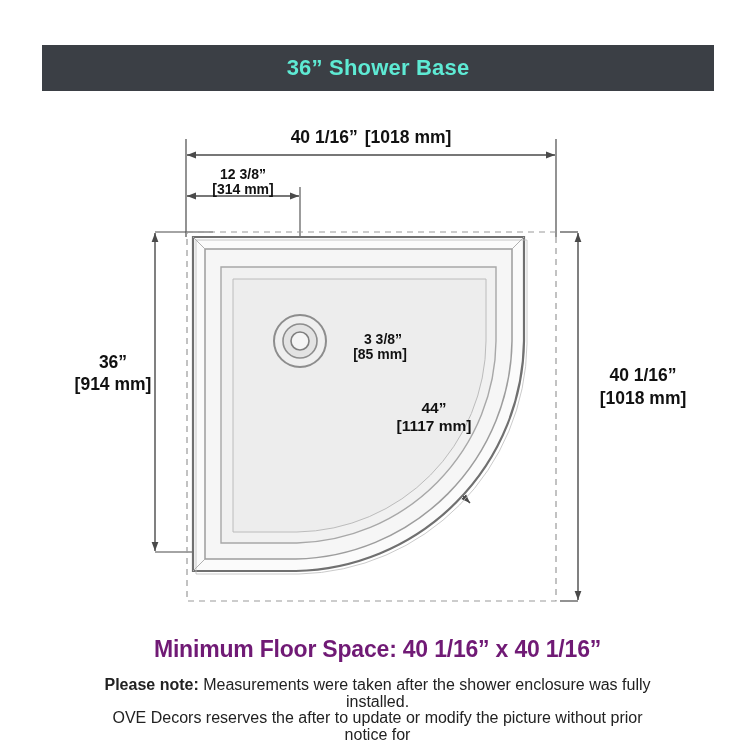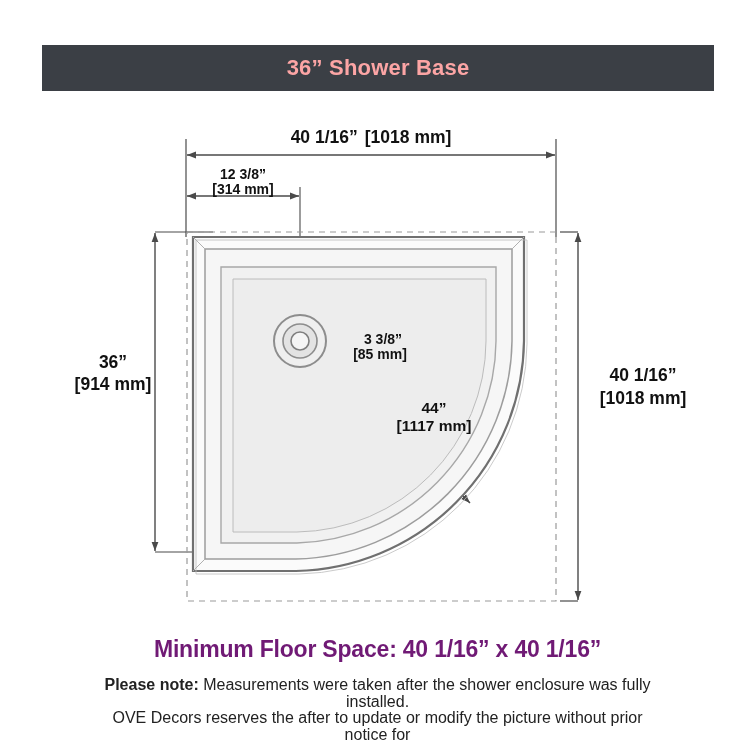--- a/index.html
+++ b/index.html
@@ -27,21 +27,21 @@
     left: 42px;
     top: 45px;
     width: 672px;
     height: 46px;
     background: #3b3f45;
     display: flex;
     align-items: center;
     justify-content: center;
   }
   .header-title {
-    color: #fca5a5;
+    color: #5eead4;
     font-size: 22px;
     font-weight: bold;
     letter-spacing: 0.2px;
   }
   
   .drawing {
     position: absolute;
     left: 0;
     top: 91px;
     width: 657px;

